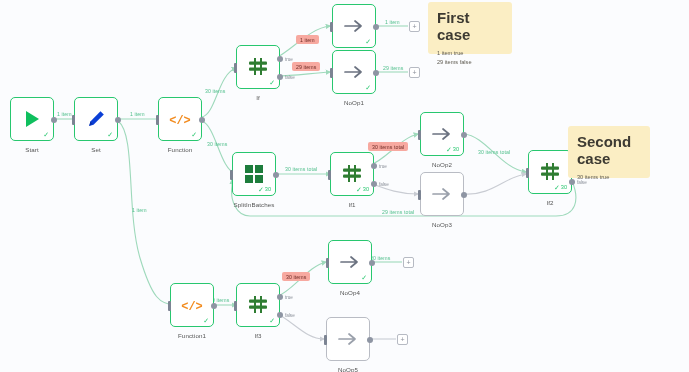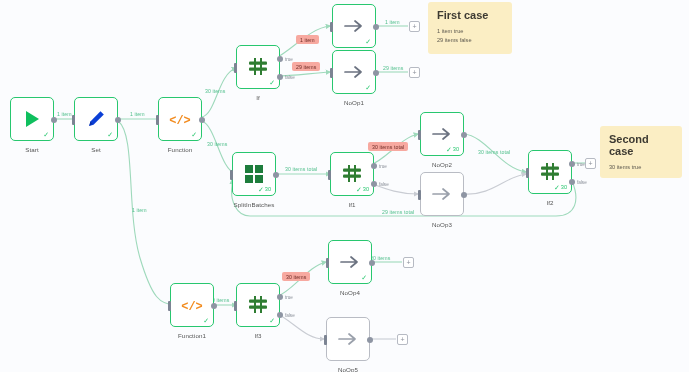--- a/index.html
+++ b/index.html
@@ -40,21 +40,21 @@
 
   
   .elab{position:absolute;font-size:5.2px;color:#4fbf8b;white-space:nowrap;
         background:transparent;letter-spacing:.1px;}
   .elab.badge{background:#f7a9a0;color:#7a2f28;padding:1.5px 4px;border-radius:2px;
         font-size:5.2px;color:#6e2a24;}
 
   
   .sticky{position:absolute;background:#fbeec4;border-radius:3px;box-sizing:border-box;
           padding:7px 9px;}
-  .sticky h3{margin:0 0 6px 0;font-size:11px;color:#3d3a32;font-weight:bold;}
+  .sticky h3{margin:0 0 6px 0;font-size:15px;color:#3d3a32;font-weight:bold;}
   .sticky p{margin:0;font-size:5.6px;color:#5d594f;line-height:1.55;}
 </style>
 </head>
 <body>
 
 <div id="canvas">
 
   <svg class="wires" viewBox="0 0 689 372">
     <defs>
       <marker id="ah" markerWidth="5" markerHeight="5" refX="4" refY="2.5" orient="auto">
@@ -343,19 +343,19 @@
     <span class="nlabel">NoOp5</span>
   </div>
   <div class="plus" style="left:397px;top:334px">+</div>
 
   <div class="sticky" style="left:428px;top:2px;width:84px;height:52px">
     <h3>First case</h3>
     <p style="white-space:pre-line">1 item true
 29 items false</p>
   </div>
 
-  <div class="sticky" style="left:600px;top:126px;width:82px;height:52px">
+  <div class="sticky" style="left:568px;top:126px;width:82px;height:52px">
     <h3>Second case</h3>
     <p style="white-space:pre-line">30 items true</p>
   </div>
 
 
 </div>
 
 </body></html>

